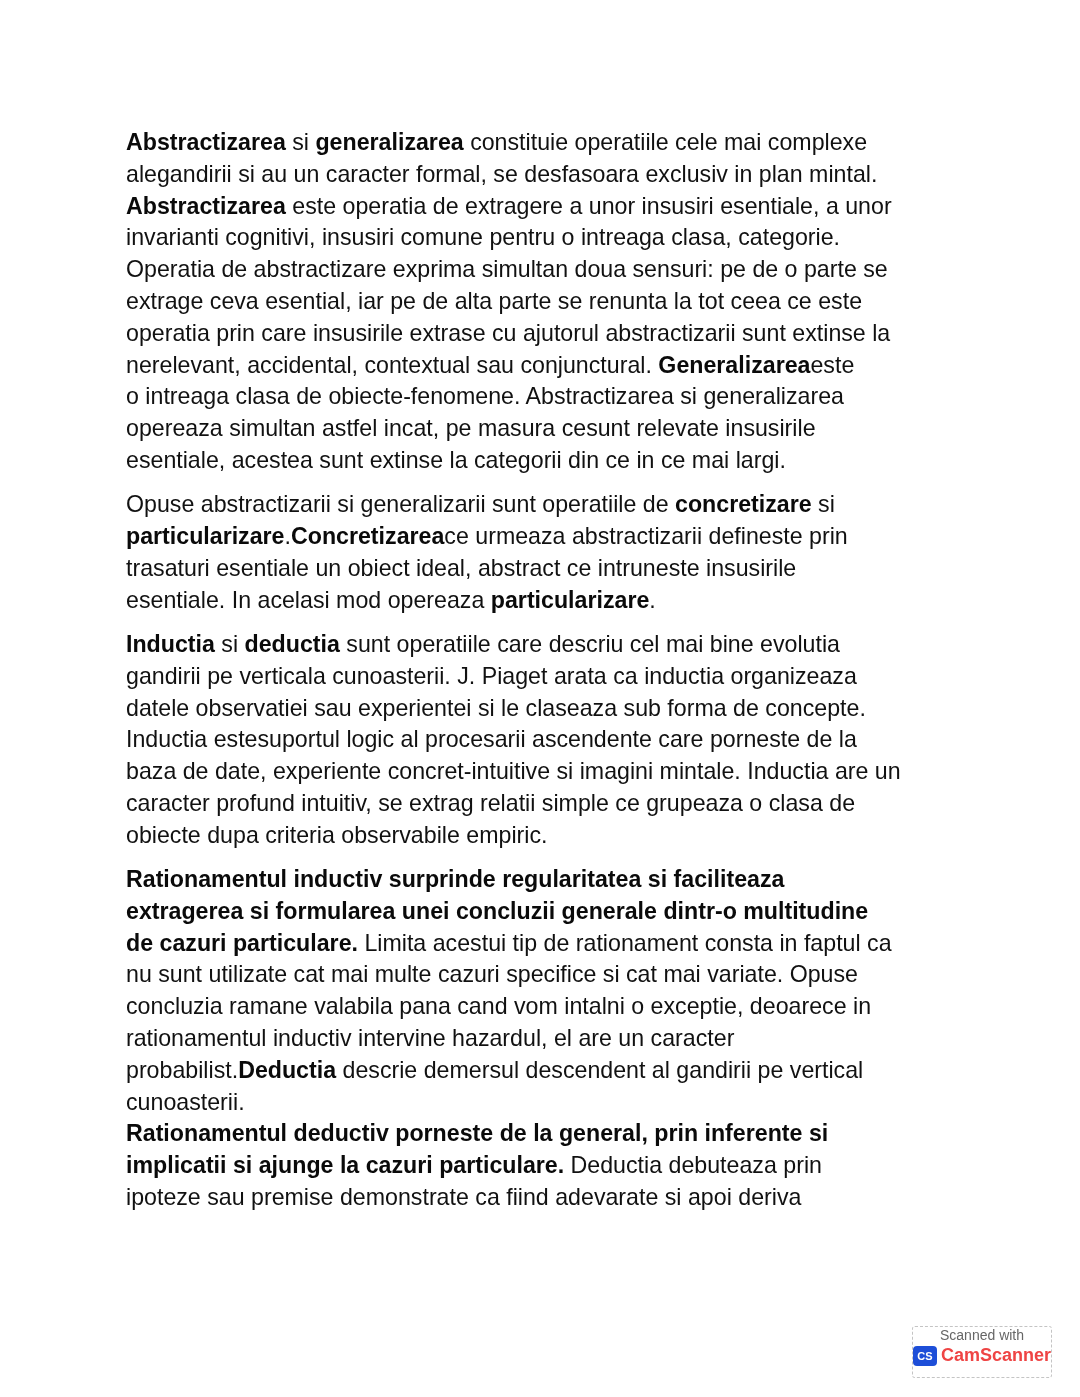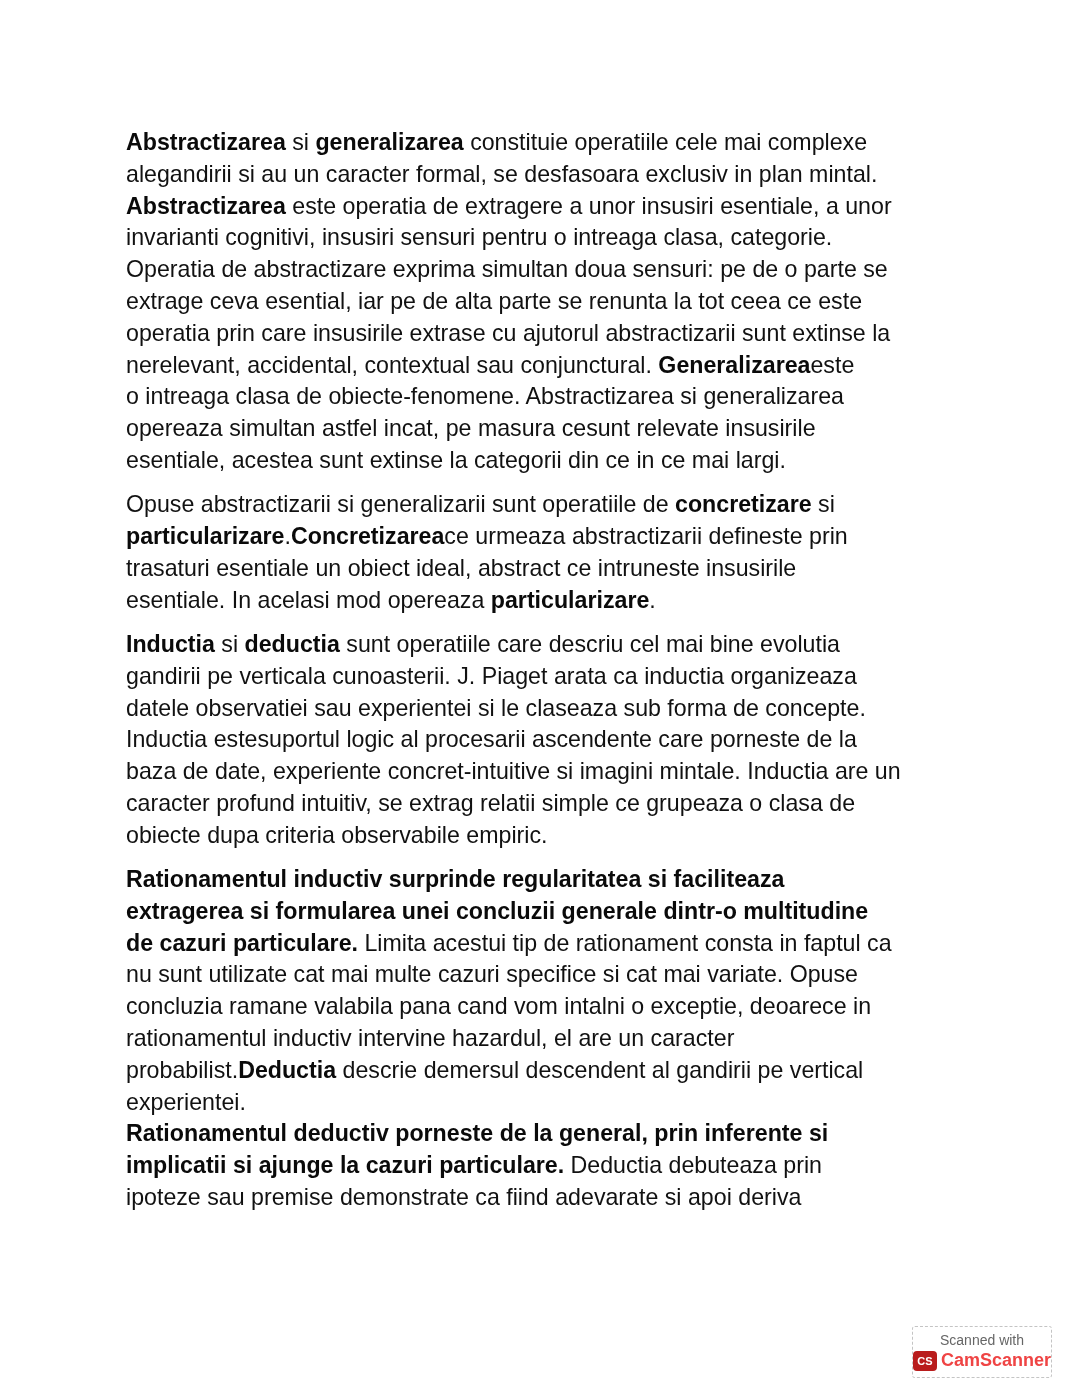--- a/index.html
+++ b/index.html
@@ -11,37 +11,37 @@
   }
   .page p { margin: 0 0 12.5px 0; }
   .page p.tight { margin-bottom: 0; }
   .page b { font-weight: bold; color: #0a0a0a; }
   .line { display: block; white-space: nowrap; }
   .badge {
     position: absolute; left: 912px; top: 1326px; width: 140px; height: 52px;
     border: 1.5px dashed #c4c4c4; border-radius: 3px; box-sizing: border-box;
     font-family: "Liberation Sans", sans-serif; text-align: center;
   }
-  .badge .top { font-size: 14px; color: #666; margin-top: 5px; line-height: 16px; }
+  .badge .top { font-size: 14px; color: #666; line-height: 16px; }
   .badge .brand { display: flex; align-items: center; justify-content: center; margin-top: 2px; }
   .badge .logo {
-    width: 24px; height: 20px; background: #b91c1c; color: #fff; border-radius: 4px;
+    width: 24px; height: 20px; background: #1d4ed8; color: #fff; border-radius: 4px;
     font-size: 11px; font-weight: bold; line-height: 20px; text-align: center; margin-right: 4px;
   }
   .badge .name { font-size: 18px; font-weight: bold; color: #ef4444; }
 </style>
 </head>
 <body>
 
 <div class="page" id="doc">
     <p>
       <span class="line"><b>Abstractizarea</b><span> si </span><b>generalizarea</b><span> constituie operatiile cele mai complexe</span></span>
       <span class="line"><span>alegandirii si au un caracter formal, se desfasoara exclusiv in plan mintal.</span></span>
       <span class="line"><b>Abstractizarea</b><span> este operatia de extragere a unor insusiri esentiale, a unor</span></span>
-      <span class="line"><span>invarianti cognitivi, insusiri sensuri pentru o intreaga clasa, categorie.</span></span>
+      <span class="line"><span>invarianti cognitivi, insusiri comune pentru o intreaga clasa, categorie.</span></span>
       <span class="line"><span>Operatia de abstractizare exprima simultan doua sensuri: pe de o parte se</span></span>
       <span class="line"><span>extrage ceva esential, iar pe de alta parte se renunta la tot ceea ce este</span></span>
       <span class="line"><span>operatia prin care insusirile extrase cu ajutorul abstractizarii sunt extinse la</span></span>
       <span class="line"><span>nerelevant, accidental, contextual sau conjunctural. </span><b>Generalizarea</b><span>este</span></span>
       <span class="line"><span>o intreaga clasa de obiecte-fenomene. Abstractizarea si generalizarea</span></span>
       <span class="line"><span>opereaza simultan astfel incat, pe masura cesunt relevate insusirile</span></span>
       <span class="line"><span>esentiale, acestea sunt extinse la categorii din ce in ce mai largi.</span></span>
     </p>
     <p>
       <span class="line"><span>Opuse abstractizarii si generalizarii sunt operatiile de </span><b>concretizare</b><span> si</span></span>
@@ -59,21 +59,21 @@
       <span class="line"><span>obiecte dupa criteria observabile empiric.</span></span>
     </p>
     <p class="tight">
       <span class="line"><b>Rationamentul inductiv surprinde regularitatea si faciliteaza</b></span>
       <span class="line"><b>extragerea si formularea unei concluzii generale dintr-o multitudine</b></span>
       <span class="line"><b>de cazuri particulare.</b><span> Limita acestui tip de rationament consta in faptul ca</span></span>
       <span class="line"><span>nu sunt utilizate cat mai multe cazuri specifice si cat mai variate. Opuse</span></span>
       <span class="line"><span>concluzia ramane valabila pana cand vom intalni o exceptie, deoarece in</span></span>
       <span class="line"><span>rationamentul inductiv intervine hazardul, el are un caracter</span></span>
       <span class="line"><span>probabilist.</span><b>Deductia</b><span> descrie demersul descendent al gandirii pe vertical</span></span>
-      <span class="line"><span>experientei.</span></span>
+      <span class="line"><span>cunoasterii.</span></span>
     </p>
     <p>
       <span class="line"><b>Rationamentul deductiv porneste de la general, prin inferente si</b></span>
       <span class="line"><b>implicatii si ajunge la cazuri particulare.</b><span> Deductia debuteaza prin</span></span>
       <span class="line"><span>ipoteze sau premise demonstrate ca fiind adevarate si apoi deriva</span></span>
     </p>
   </div>
 
 <div class="badge">
   <div class="top">Scanned with</div>

